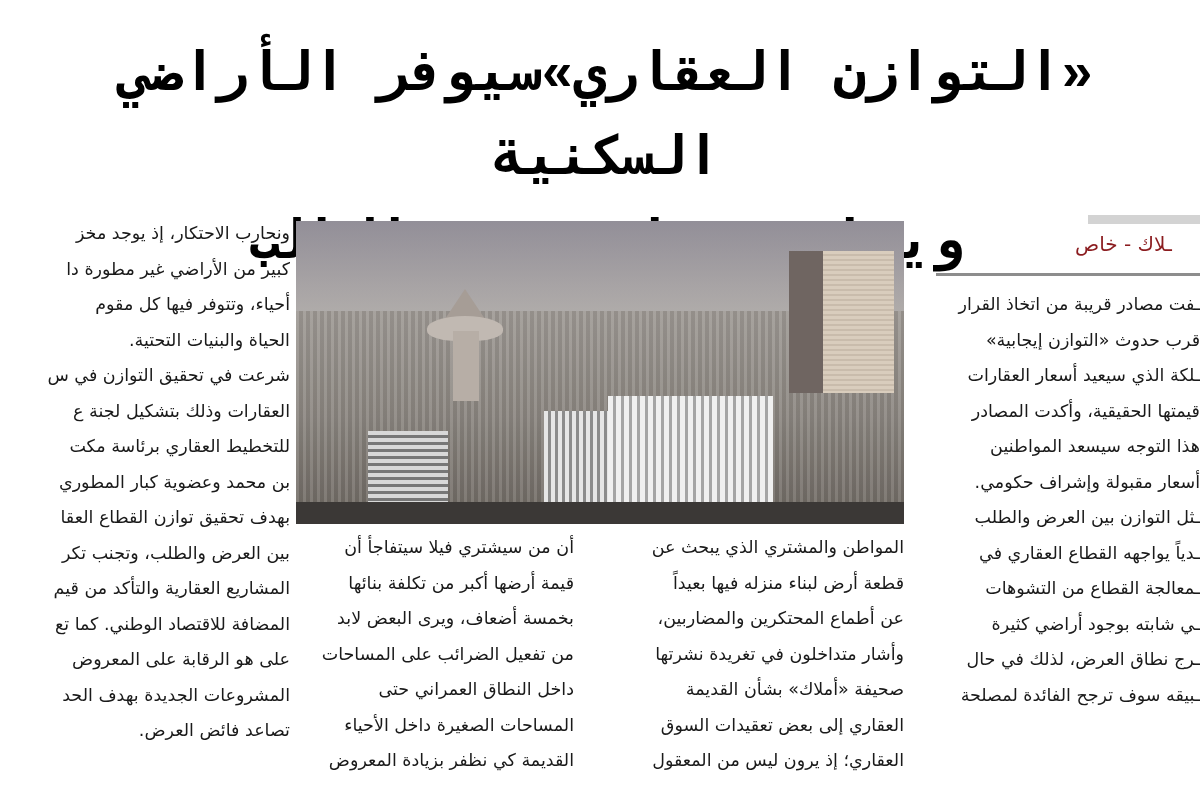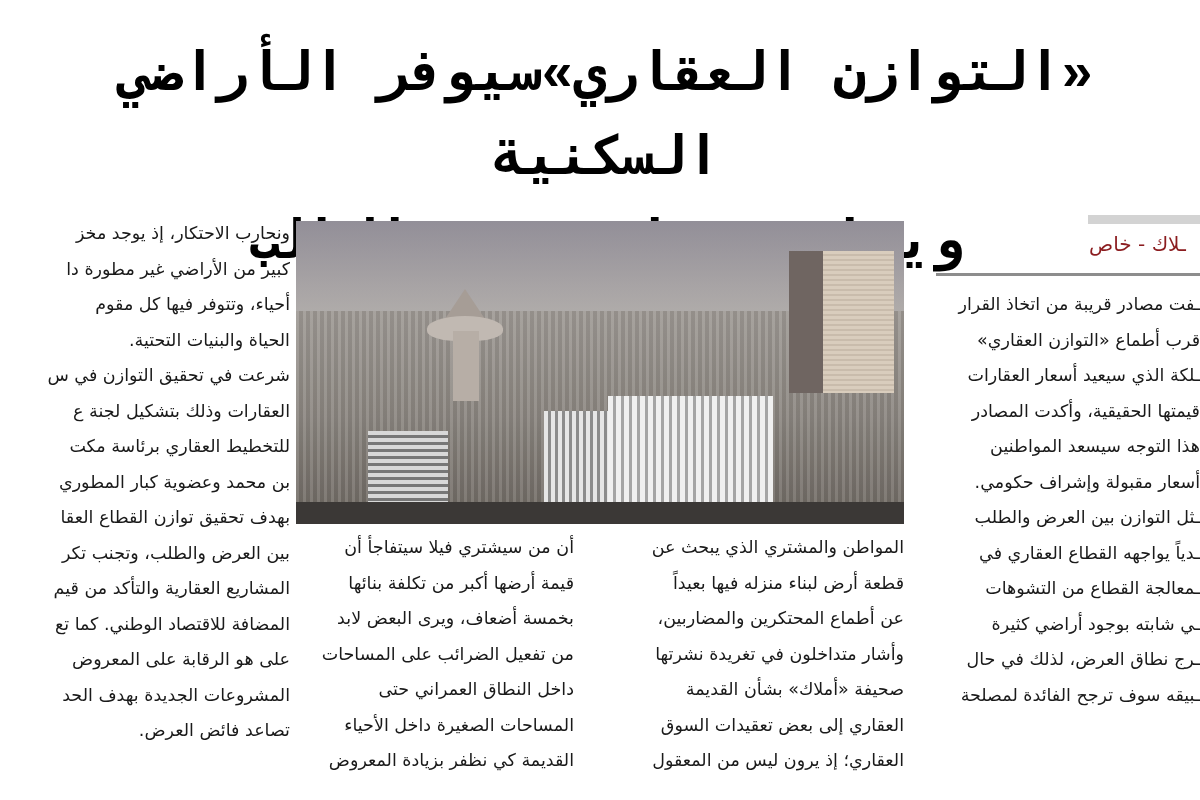--- a/index.html
+++ b/index.html
@@ -52,21 +52,21 @@
   .bldg-a { position:absolute; left:248px; top:190px; width:130px; height:100px;
     background:repeating-linear-gradient(90deg,#e6e6e6 0 4px,#8c8c8c 4px 7px); }
   .bldg-b { position:absolute; left:312px; top:175px; width:165px; height:120px;
     background:repeating-linear-gradient(90deg,#f0f0f0 0 5px,#a5a5a5 5px 8px); }
   .bldg-c { position:absolute; left:72px; top:210px; width:80px; height:80px;
     background:repeating-linear-gradient(180deg,#d8d8d8 0 4px,#777 4px 7px); }
   .ground { position:absolute; left:0; bottom:0; width:100%; height:22px; background:#3b3836; }
 
   .byline-bar { position:absolute; left:1088px; top:215px; width:112px; height:9px; background:#d3d3d3; }
   .byline { position:absolute; left:1075px; top:229px; width:125px; height:30px; direction:rtl;
-    text-align:center; color:#8b1c1f; font-size:20px; line-height:30px; white-space:nowrap; overflow:hidden; }
+    text-align:left; color:#8b1c1f; font-size:20px; line-height:30px; white-space:nowrap; overflow:hidden; }
   .byline-rule { position:absolute; left:936px; top:273px; width:264px; height:3px; background:#8d8d8d; }
 </style>
 </head>
 <body>
 
 <h1 class="headline" style="margin:6px;font-family:Liberation Mono, monospace;">
   <span class="l1">«التوازن العقاري»سيوفر الأراضي السكنية</span>
   <span class="l2">ويوائم يواجهه مع الطلب</span>
 </h1>
 
@@ -121,21 +121,21 @@
   <span class="line">العقاري إلى بعض تعقيدات السوق</span>
   <span class="line">العقاري؛ إذ يرون ليس من المعقول</span>
 </div>
 
 <div class="byline-bar"></div>
 <div class="byline">ـلاك - خاص</div>
 <div class="byline-rule"></div>
 
 <div class="col col-right">
   <span class="line">ـفت مصادر قريبة من اتخاذ القرار</span>
-  <span class="line">قرب أطماع «التوازن العقاري»</span>
+  <span class="line">قرب حدوث «التوازن إيجابية»</span>
   <span class="line">ـلكة الذي سيعيد أسعار العقارات</span>
   <span class="line">قيمتها الحقيقية، وأكدت المصادر</span>
   <span class="line">هذا التوجه سيسعد المواطنين</span>
   <span class="line">أسعار مقبولة وإشراف حكومي.</span>
   <span class="line">ـثل التوازن بين العرض والطلب</span>
   <span class="line">ـدياً يواجهه القطاع العقاري في</span>
   <span class="line">ـمعالجة القطاع من التشوهات</span>
   <span class="line">ـي شابته بوجود أراضي كثيرة</span>
   <span class="line">ـرج نطاق العرض، لذلك في حال</span>
   <span class="line">ـبيقه سوف ترجح الفائدة لمصلحة</span>

